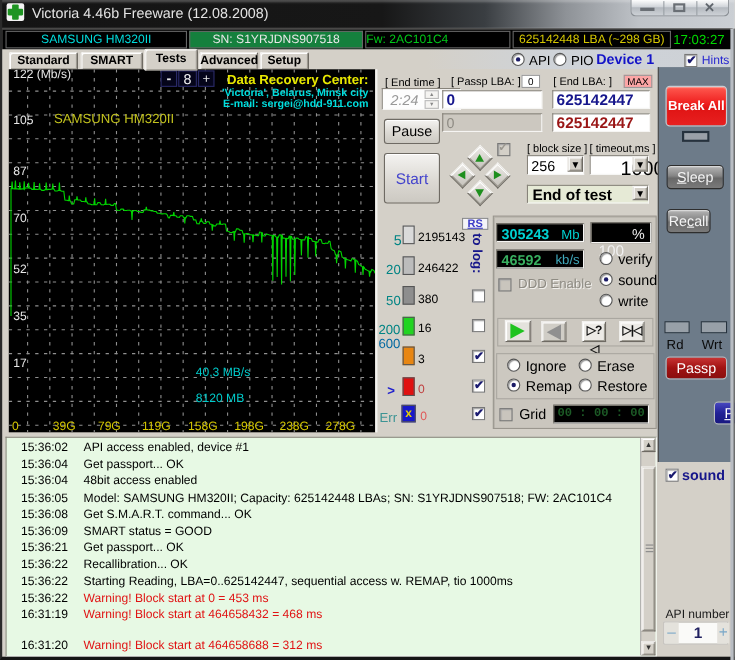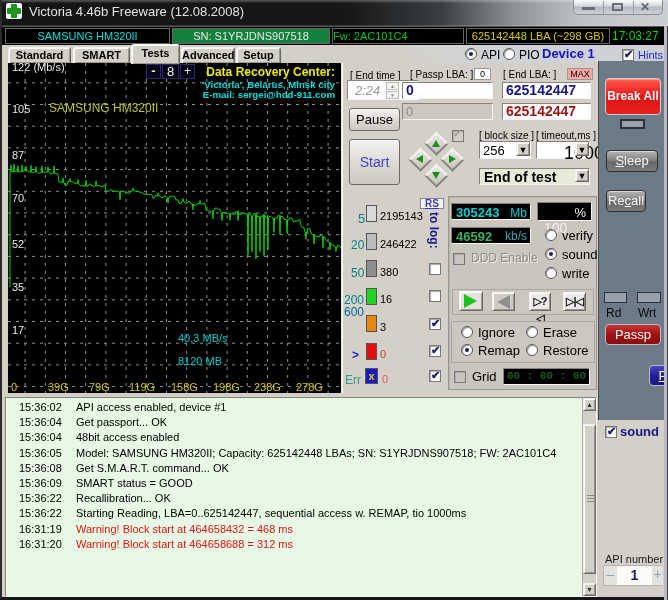--- a/index.html
+++ b/index.html
@@ -286,24 +286,26 @@
 </div>
 
 <div class="abs" style="left:5px;top:397px;width:592px;height:200px;background:#e7f9e4;border:1px solid;border-color:#87837a #f6f5f3 #f6f5f3 #87837a;font-size:11px;color:#000;overflow:hidden;">
   <div style="padding:2px 0 0 13px;line-height:15.2px;white-space:nowrap;">
     <div><span style="display:inline-block;width:57px;">15:36:02</span>API access enabled, device #1</div>
     <div><span style="display:inline-block;width:57px;">15:36:04</span>Get passport... OK</div>
     <div><span style="display:inline-block;width:57px;">15:36:04</span>48bit access enabled</div>
     <div><span style="display:inline-block;width:57px;">15:36:05</span>Model: SAMSUNG HM320II; Capacity: 625142448 LBAs; SN: S1YRJDNS907518; FW: 2AC101C4</div>
     <div><span style="display:inline-block;width:57px;">15:36:08</span>Get S.M.A.R.T. command... OK</div>
     <div><span style="display:inline-block;width:57px;">15:36:09</span>SMART status = GOOD</div>
+    <div><span style="display:inline-block;width:57px;">15:36:21</span>Get passport... OK</div>
     <div><span style="display:inline-block;width:57px;">15:36:22</span>Recallibration... OK</div>
     <div><span style="display:inline-block;width:57px;">15:36:22</span>Starting Reading, LBA=0..625142447, sequential access w. REMAP, tio 1000ms</div>
+    <div style="color:#e01414;"><span style="display:inline-block;width:57px;color:#000;">15:36:22</span>Warning! Block start at 0 = 453 ms</div>
     <div style="color:#e01414;"><span style="display:inline-block;width:57px;color:#000;">16:31:19</span>Warning! Block start at 464658432 = 468 ms</div>
-    <div style="color:#e01414;"><span style="display:inline-block;width:57px;color:#000;">16:31:20</span>Warning! Block start at 464658688 = 312 ms</div>
+    <div style="color:#e01414;"><span style="display:inline-block;width:57px;color:#000;margin-top:13px;">16:31:20</span>Warning! Block start at 464658688 = 312 ms</div>
   </div>
 
   <div class="abs" style="right:0;top:0;width:14px;height:198px;background:#d4d0c8;border-left:1px solid #aaa;">
     <div class="abs raised" style="left:0;top:0;width:13px;height:13px;font-size:7px;color:#333;text-align:center;line-height:12px;">▲</div>
     <div class="abs raised" style="left:0;bottom:0;width:13px;height:13px;font-size:7px;color:#333;text-align:center;line-height:12px;">▼</div>
     <div class="abs raised" style="left:0;top:26px;width:13px;height:150px;">
       <div class="abs" style="left:3px;top:70px;width:7px;height:1px;background:#888;box-shadow:0 3px 0 #888,0 6px 0 #888;"></div>
     </div>
   </div>
 </div>

